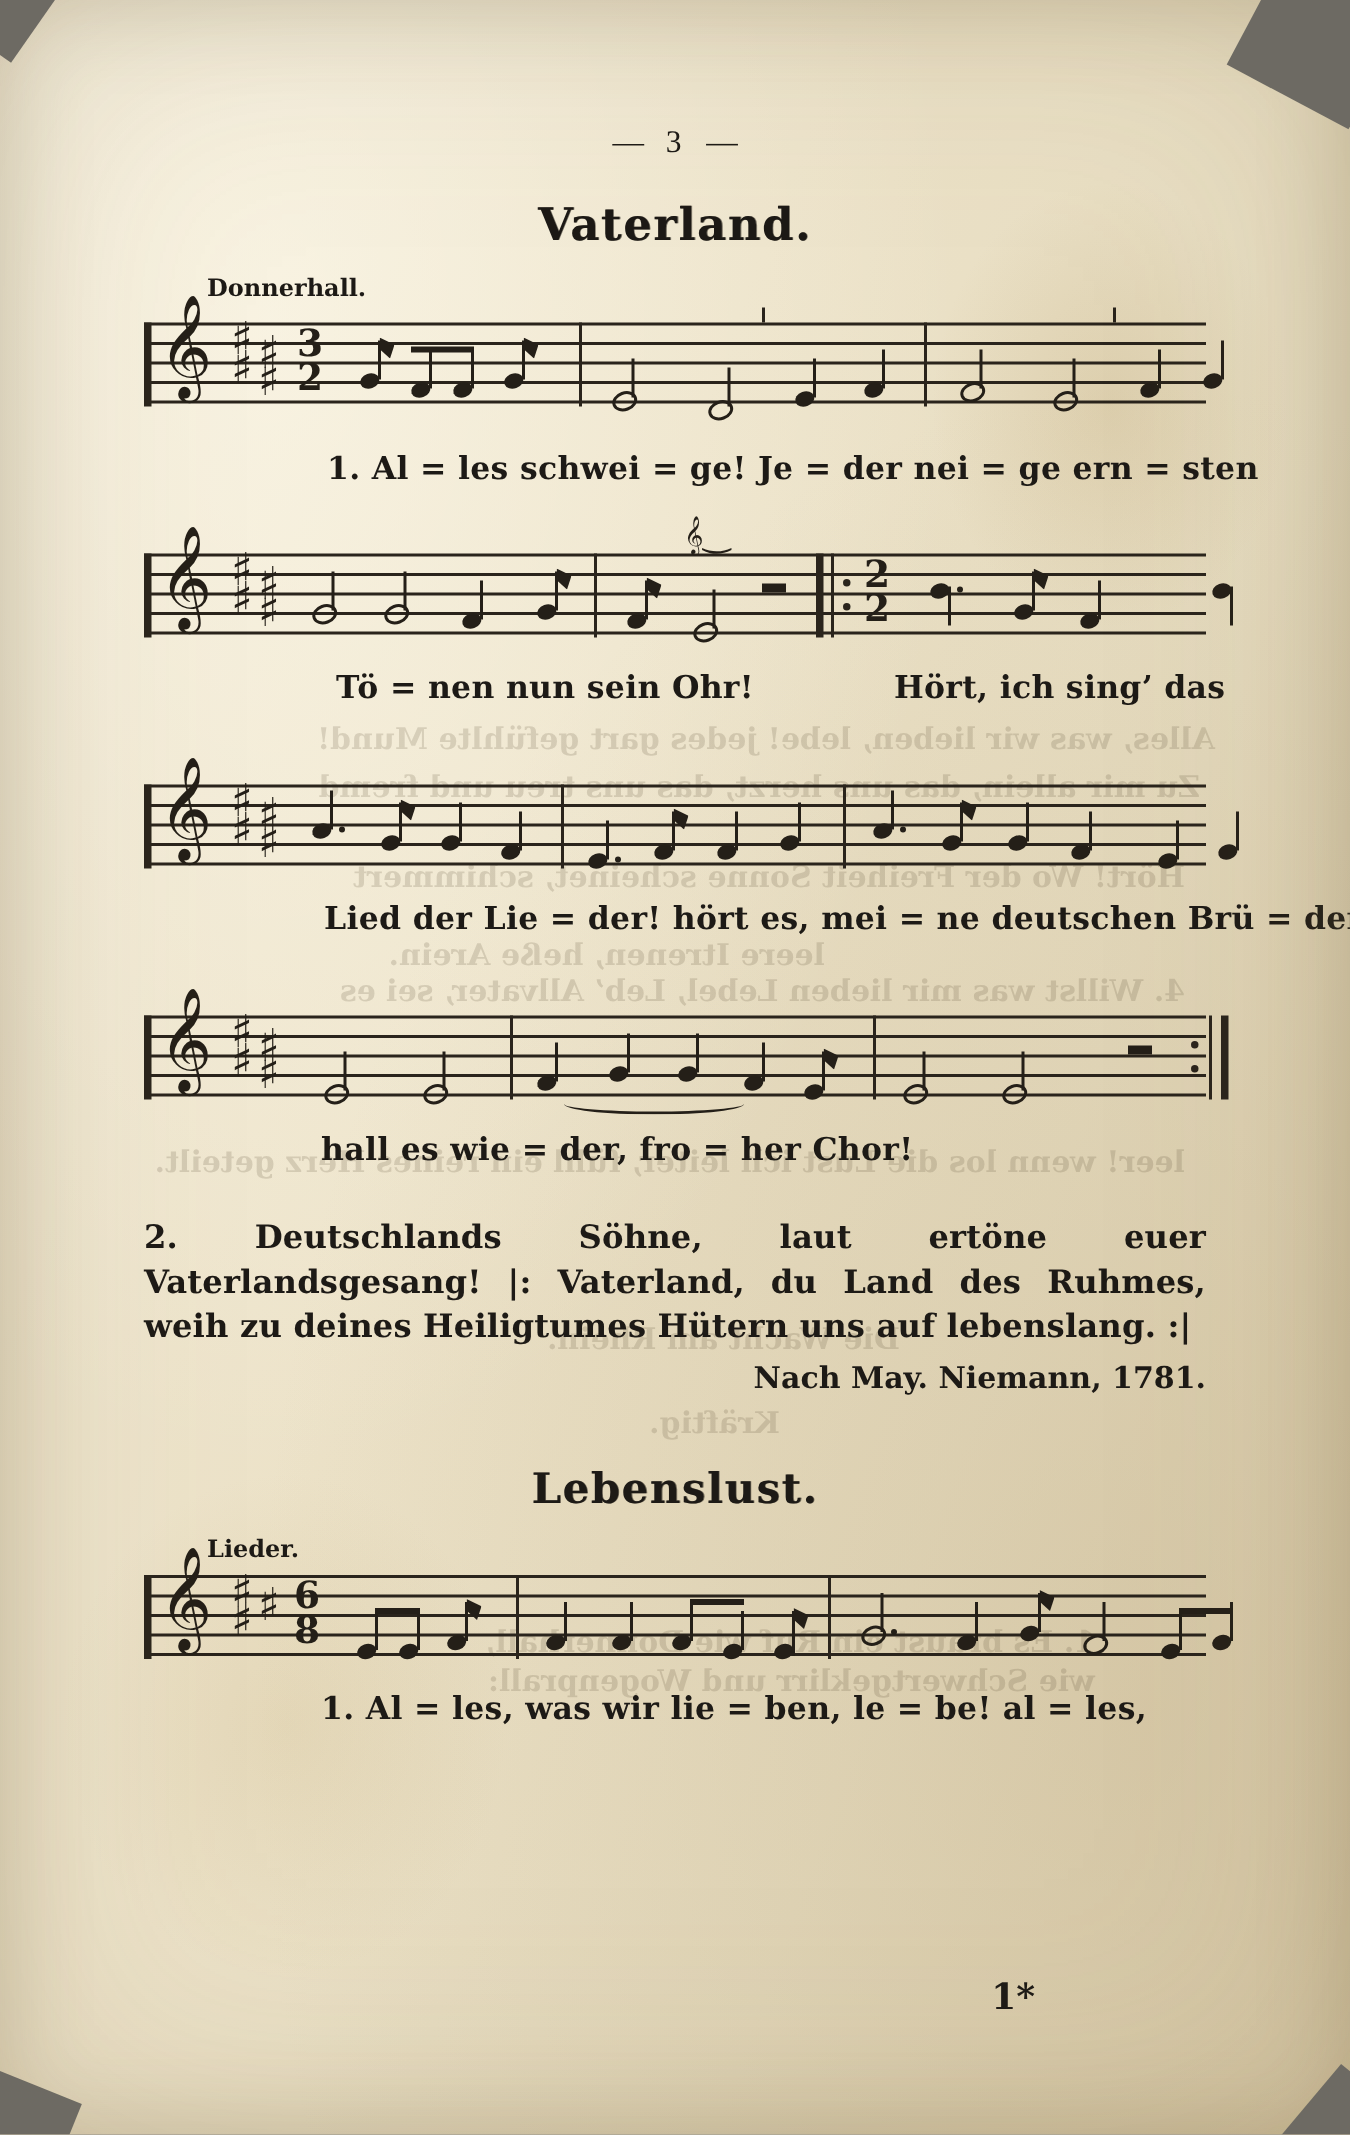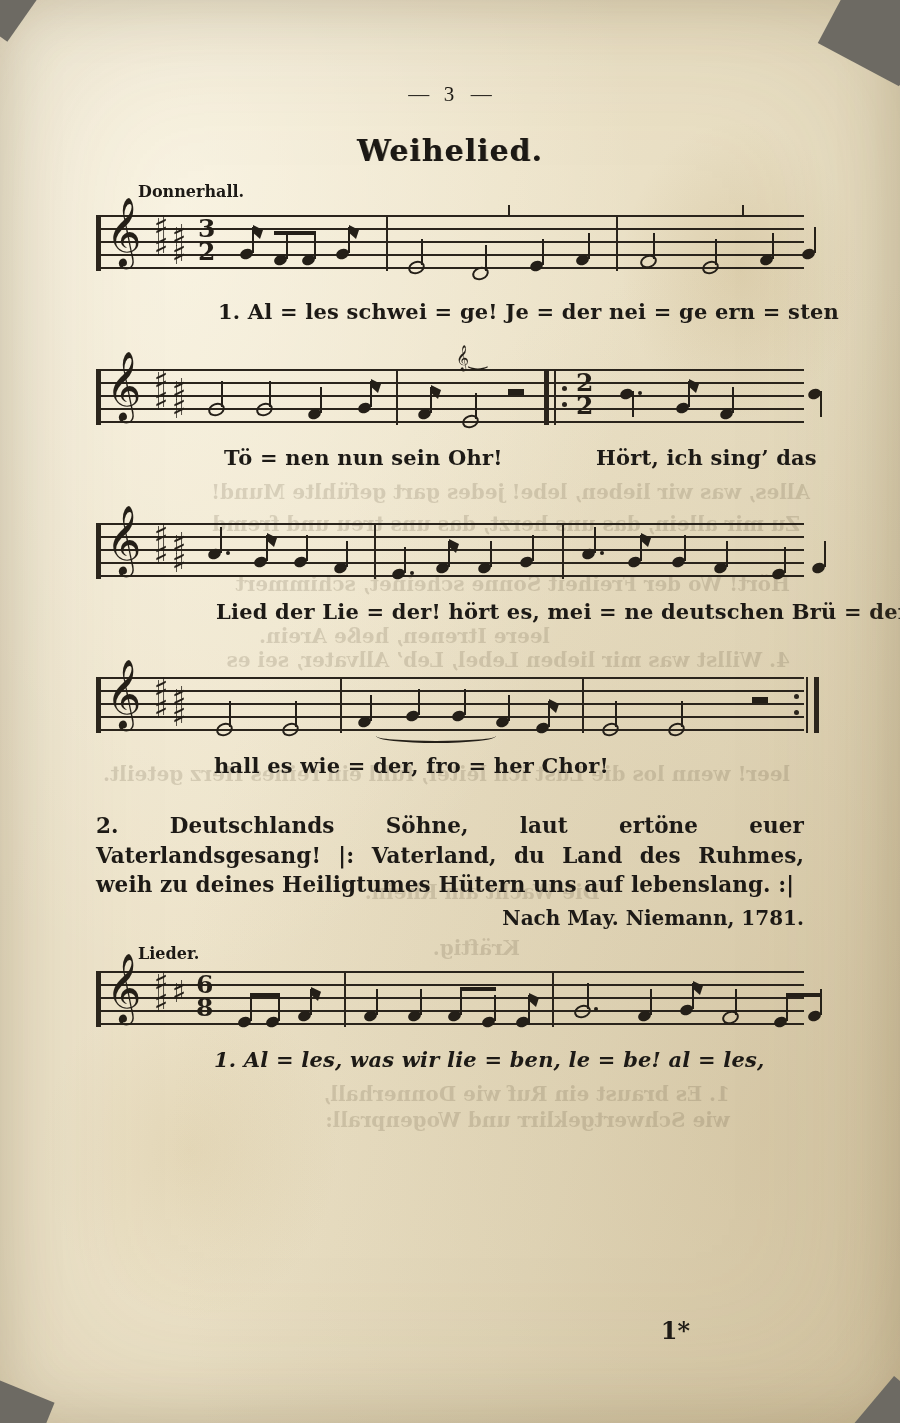--- a/index.html
+++ b/index.html
@@ -294,21 +294,21 @@
   <div class="corner-br"></div>
 
   <div class="content">
 
     <div class="folio">
       <span class="dash">—</span>
       &nbsp;<span>3</span>&nbsp;
       <span class="dash">—</span>
     </div>
 
-    <div class="song-title">Weihelied.</div>
+    <div class="song-title">Vaterland.</div>
     <div class="tempo">Donnerhall.</div>
 
     <div class="system">
       <div class="staff" style="margin-top:14px;">
         <div class="line" style="top:0px;"></div>
         <div class="line" style="top:13px;"></div>
         <div class="line" style="top:26px;"></div>
         <div class="line" style="top:39px;"></div>
         <div class="line" style="top:52px;"></div>
 
@@ -529,20 +529,21 @@
         <div class="barline thick" style="left:718px;"></div>
       </div>
       <div class="lyric" style="left:118px; top:76px;">hall  es  wie  =  der,  fro = her  Chor!</div>
     </div>
 
     <div class="verses">
       <div class="verse">2. Deutschlands Söhne, laut ertöne euer Vaterlandsgesang! |: Vaterland, du Land des Ruhmes, weih zu deines Heiligtumes Hütern uns auf lebenslang. :|</div>
     </div>
     <div class="attrib">Nach May. Niemann, 1781.</div>
 
+    <div class="song-title second">Lebenslust.</div>
     <div class="tempo">Lieder.</div>
 
     <div class="system tight">
       <div class="staff" style="margin-top:8px;">
         <div class="line" style="top:0px;"></div>
         <div class="line" style="top:13px;"></div>
         <div class="line" style="top:26px;"></div>
         <div class="line" style="top:39px;"></div>
         <div class="line" style="top:52px;"></div>
 
@@ -589,19 +590,19 @@
           <div class="stem" style="left:596px; top:12px; height:26px;"></div>
           <div class="flag" style="left:597px; top:10px;"></div>
         <div class="note open" style="left:626px; top:40px;"></div>
           <div class="stem" style="left:639px; top:18px; height:26px;"></div>
         <div class="note" style="left:678px; top:46px;"></div>
           <div class="stem" style="left:690px; top:24px; height:26px;"></div>
         <div class="note" style="left:712px; top:40px;"></div>
           <div class="stem" style="left:724px; top:18px; height:26px;"></div>
         <div class="beam" style="left:690px; top:22px; width:36px;"></div>
       </div>
-      <div class="lyric" style="left:118px; top:76px;font-style:italic;">1. Al = les,  was  wir  lie = ben,  le = be!    al = les,</div>
+      <div class="lyric" style="left:118px; top:76px;">1. Al = les,  was  wir  lie = ben,  le = be!    al = les,</div>
     </div>
 
   </div>
 
   <div class="signature">1*</div>
 </div>
 
 </body></html>

